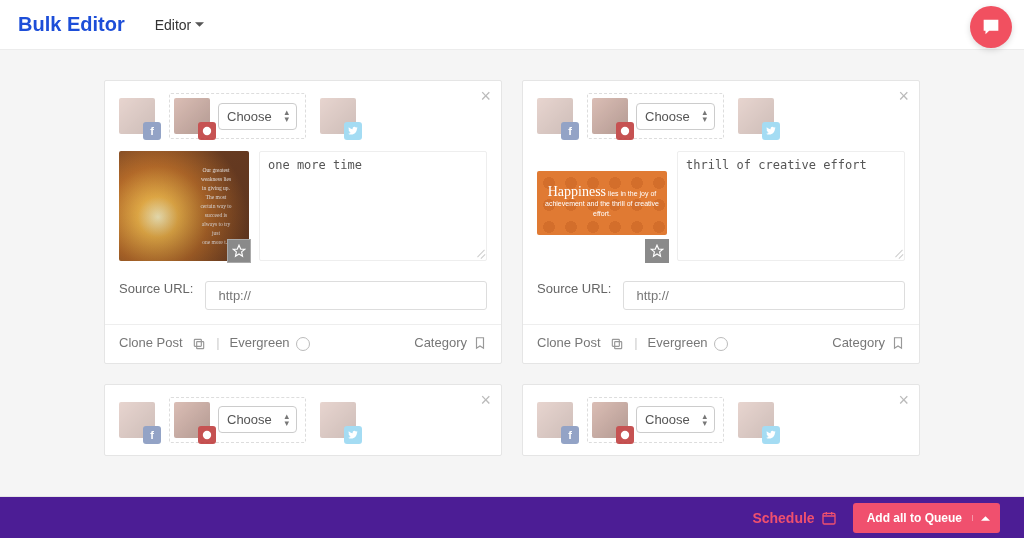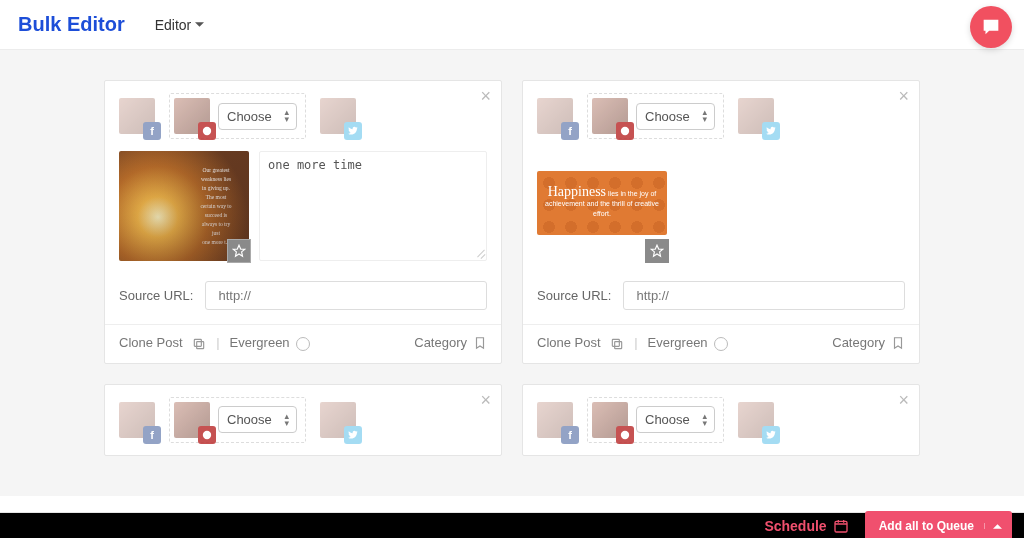--- a/index.html
+++ b/index.html
@@ -36,29 +36,29 @@
   .thumb-b .quote .cursive { font-family: "Brush Script MT", cursive; font-size:14px; }
   .star-btn { position: absolute; right: -2px; bottom: -2px; width: 24px; height: 24px; background: #8a8a8a; display: flex; align-items: center; justify-content: center; cursor: pointer; }
   .star-btn.bordered { border: 1px solid #aaa; }
   .star-btn svg { stroke: #fff; fill: none; }
   .post-text { flex: 1; border: 1px solid #eee; border-radius: 2px; min-height: 90px; font-size: 12px; color: #555; padding: 6px 8px; resize: none; outline: none; position: relative; }
   .resize-handle { position:absolute; right:2px; bottom:2px; width:10px; height:10px; pointer-events:none; }
   .resize-handle::before, .resize-handle::after { content:""; position:absolute; background:#ccc; height:1px; width:8px; transform:rotate(-45deg); }
   .resize-handle::before { bottom:2px; right:-1px; width:6px; }
   .resize-handle::after { bottom:5px; right:-1px; width:10px; }
   .text-wrap { position:relative; flex:1; display:flex; }
-  .source-row { display: flex; align-items: center; gap: 12px; margin-top: 20px; font-size: 13px; color: #666; }
+  .source-row { display: flex; align-items: flex-start; gap: 12px; margin-top: 20px; font-size: 13px; color: #666; }
   .source-row input { flex: 1; border: 1px solid #ddd; border-radius: 3px; padding: 6px 12px; font-size: 13px; color: #777; }
   .divider { border-top: 1px solid #eee; margin: 14px -14px 10px; }
   .foot-row { display: flex; align-items: center; font-size: 13px; color: #777; }
   .foot-row .sep { margin: 0 10px; color: #ccc; }
   .foot-icon { width: 14px; height: 14px; display: inline-block; vertical-align: middle; margin-left: 6px; }
   .radio-dot { width: 14px; height: 14px; border: 1px solid #bbb; border-radius: 50%; display: inline-block; vertical-align: middle; margin-left: 6px; }
   .foot-right { margin-left: auto; display: flex; align-items: center; }
-  .bottom-bar { position: absolute; bottom: 0; left: 0; right: 0; height: 26px; background: #000000; border-top: 1px solid #e5e5e5; display: flex; align-items: center; justify-content: flex-end; padding: 0 12px; gap: 16px; }
+  .bottom-bar { position: absolute; bottom: 0; left: 0; right: 0; height: 42px; background: #4c1d95; border-top: 1px solid #e5e5e5; display: flex; align-items: center; justify-content: flex-end; padding: 0 24px; gap: 16px; }
   .schedule-link { color: #f0506e; font-size: 14px; font-weight: 600; display: flex; align-items: center; gap: 6px; cursor: pointer; }
   .queue-btn { background: #f0506e; color: #fff; font-size: 12px; font-weight: 600; padding: 8px 10px 8px 14px; border-radius: 3px; display: flex; align-items: center; gap: 10px; cursor: pointer; border:none; }
   .queue-btn .split { border-left: 1px solid rgba(255,255,255,.4); padding-left: 8px; display:flex; align-items:center; }
   .card-mini { background:#fff; border:1px solid #e5e5e5; border-radius:2px; position:relative; padding:12px 14px 4px; height:72px; overflow:hidden; }
 </style>
 </head>
 <body>
 
 <div class="topbar">
   <h1>Bulk Editor</h1>
@@ -187,20 +187,24 @@
             <div class="bg-dots"></div>
             <div class="quote">
               <span class="cursive">Happiness</span> <span>lies in the joy of achievement and the thrill of creative effort.</span>
             </div>
           </div>
           <div class="star-btn" style="bottom:-2px">
             <svg width="14" height="14" viewBox="0 0 24 24" stroke-width="2">
                 <path d="M12 2l3 7h7l-5.5 4.5L18 21l-6-4-6 4 1.5-7.5L2 9h7z"></path>
               </svg>
           </div>
+        </div>
+        <div class="text-wrap">
+          <textarea class="post-text" style="">thrill of creative effort</textarea>
+          <span class="resize-handle"></span>
         </div>
       </div>
       <div class="source-row">
         <span>Source URL:</span>
         <input type="text" value="http://" style="">
       </div>
       <div class="divider"></div>
       <div class="foot-row">
         <span><span>Clone Post</span>
           <svg class="foot-icon" viewBox="0 0 24 24" fill="none" stroke="#999" stroke-width="2">

